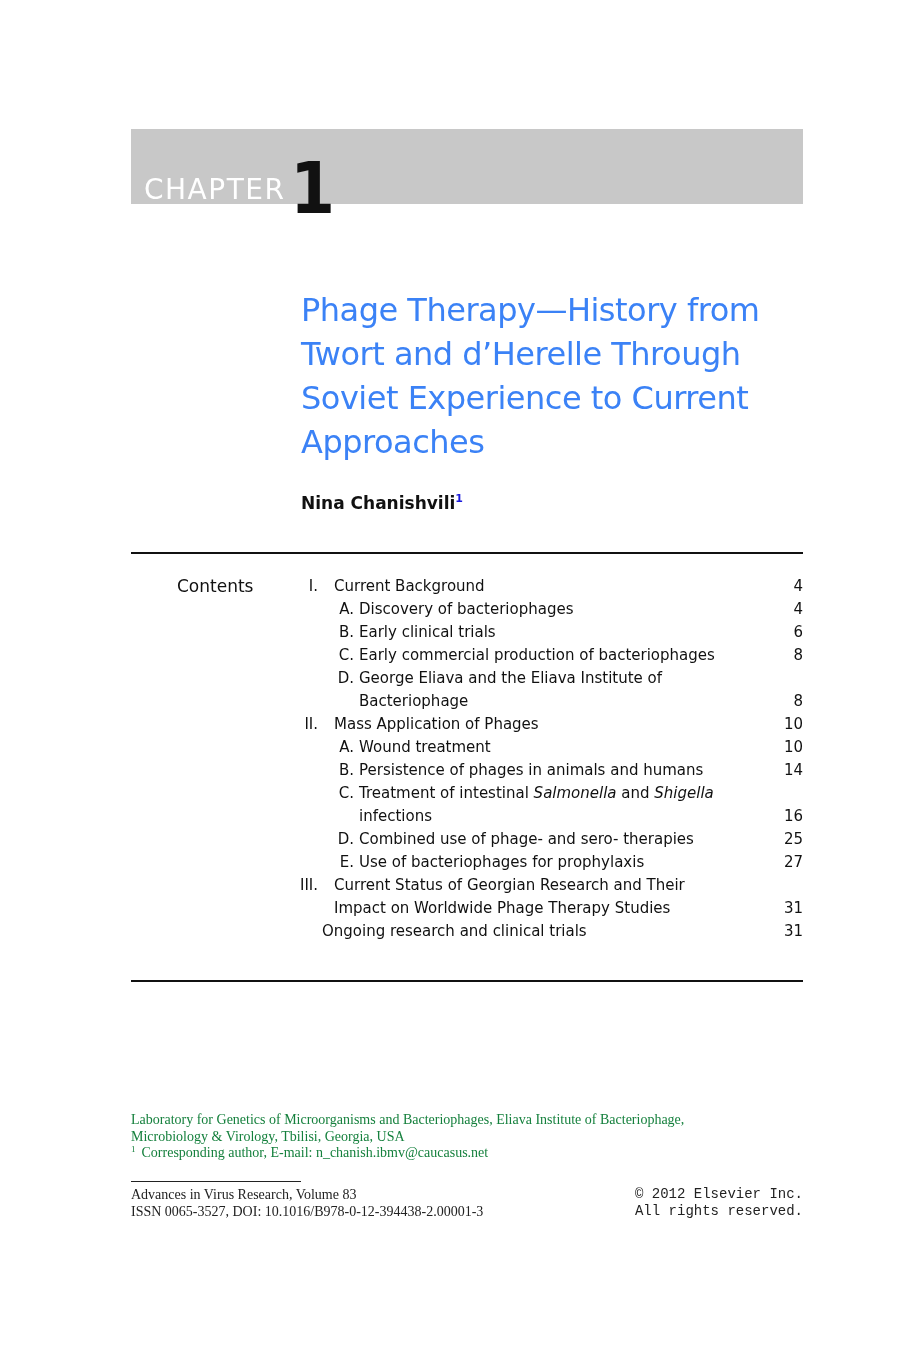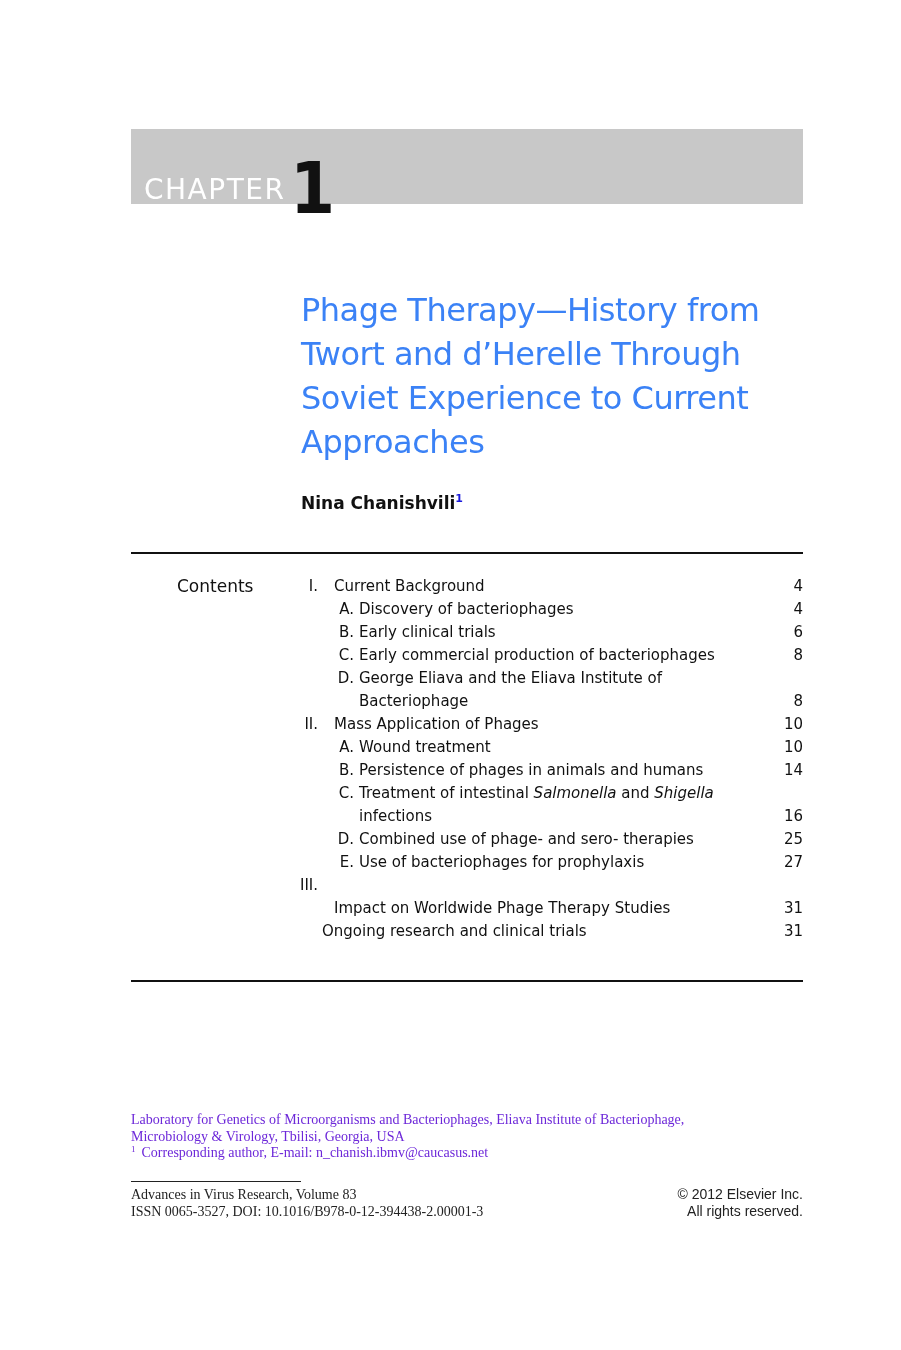--- a/index.html
+++ b/index.html
@@ -19,25 +19,25 @@
 
     .contents-label { position: absolute; left: 131px; top: 575px; font-size: 17px; line-height: 23px; margin-left: 46px; }
 
     .toc { position: absolute; left: 300px; top: 575px; width: 503px; }
     .toc-row { position: relative; height: 23px; font-size: 15px; line-height: 23px; white-space: nowrap; }
     .toc-row .num { position: absolute; text-align: right; }
     .toc-row .text { position: absolute; }
     .toc-row .page { position: absolute; right: 0; text-align: right; }
     .toc-row em { font-style: italic; }
 
-    .footnote { position: absolute; left: 131px; top: 1112px; font-family: "Liberation Serif", serif; font-size: 14px; line-height: 16.5px; color: #6d28d9; }
+    .footnote { position: absolute; left: 131px; top: 1112px; font-family: "Liberation Serif", serif; font-size: 14px; line-height: 16.5px; color: #15803d; }
     .footnote sup { font-size: 9px; vertical-align: 5px; line-height: 0; margin-right: 6px; }
     .short-rule { position: absolute; left: 131px; top: 1181px; width: 170px; height: 1px; background: #222; }
     .pub-left { position: absolute; left: 131px; top: 1186px; font-family: "Liberation Serif", serif; font-size: 14px; line-height: 17px; color: #222; }
-    .pub-right { position: absolute; right: 98px; top: 1186px; font-family: Liberation Sans, sans-serif; font-size: 14px; line-height: 17px; color: #222; text-align: right; }
+    .pub-right { position: absolute; right: 98px; top: 1186px; font-family: Liberation Mono, monospace; font-size: 14px; line-height: 17px; color: #222; text-align: right; }
   </style>
 </head>
 <body>
 
 <div class="banner"></div>
 <div class="chapter-word">CHAPTER</div>
 <div class="chapter-num">1</div>
 
 <div class="title">
   <div>Phage Therapy—History from</div>
@@ -112,20 +112,21 @@
     <span class="text" style="left:59px">Combined use of phage- and sero- therapies</span>
     <span class="page">25</span>
   </div>
   <div class="toc-row">
     <span class="num" style="left:34px;width:20px">E.</span>
     <span class="text" style="left:59px">Use of bacteriophages for prophylaxis</span>
     <span class="page">27</span>
   </div>
   <div class="toc-row">
     <span class="num" style="left:0;width:18px">III.</span>
+    <span class="text" style="left:34px">Current Status of Georgian Research and Their</span>
     <span class="page"></span>
   </div>
   <div class="toc-row">
     <span class="text" style="left:34px">Impact on Worldwide Phage Therapy Studies</span>
     <span class="page">31</span>
   </div>
   <div class="toc-row">
     <span class="text" style="left:22px">Ongoing research and clinical trials</span>
     <span class="page">31</span>
   </div>

